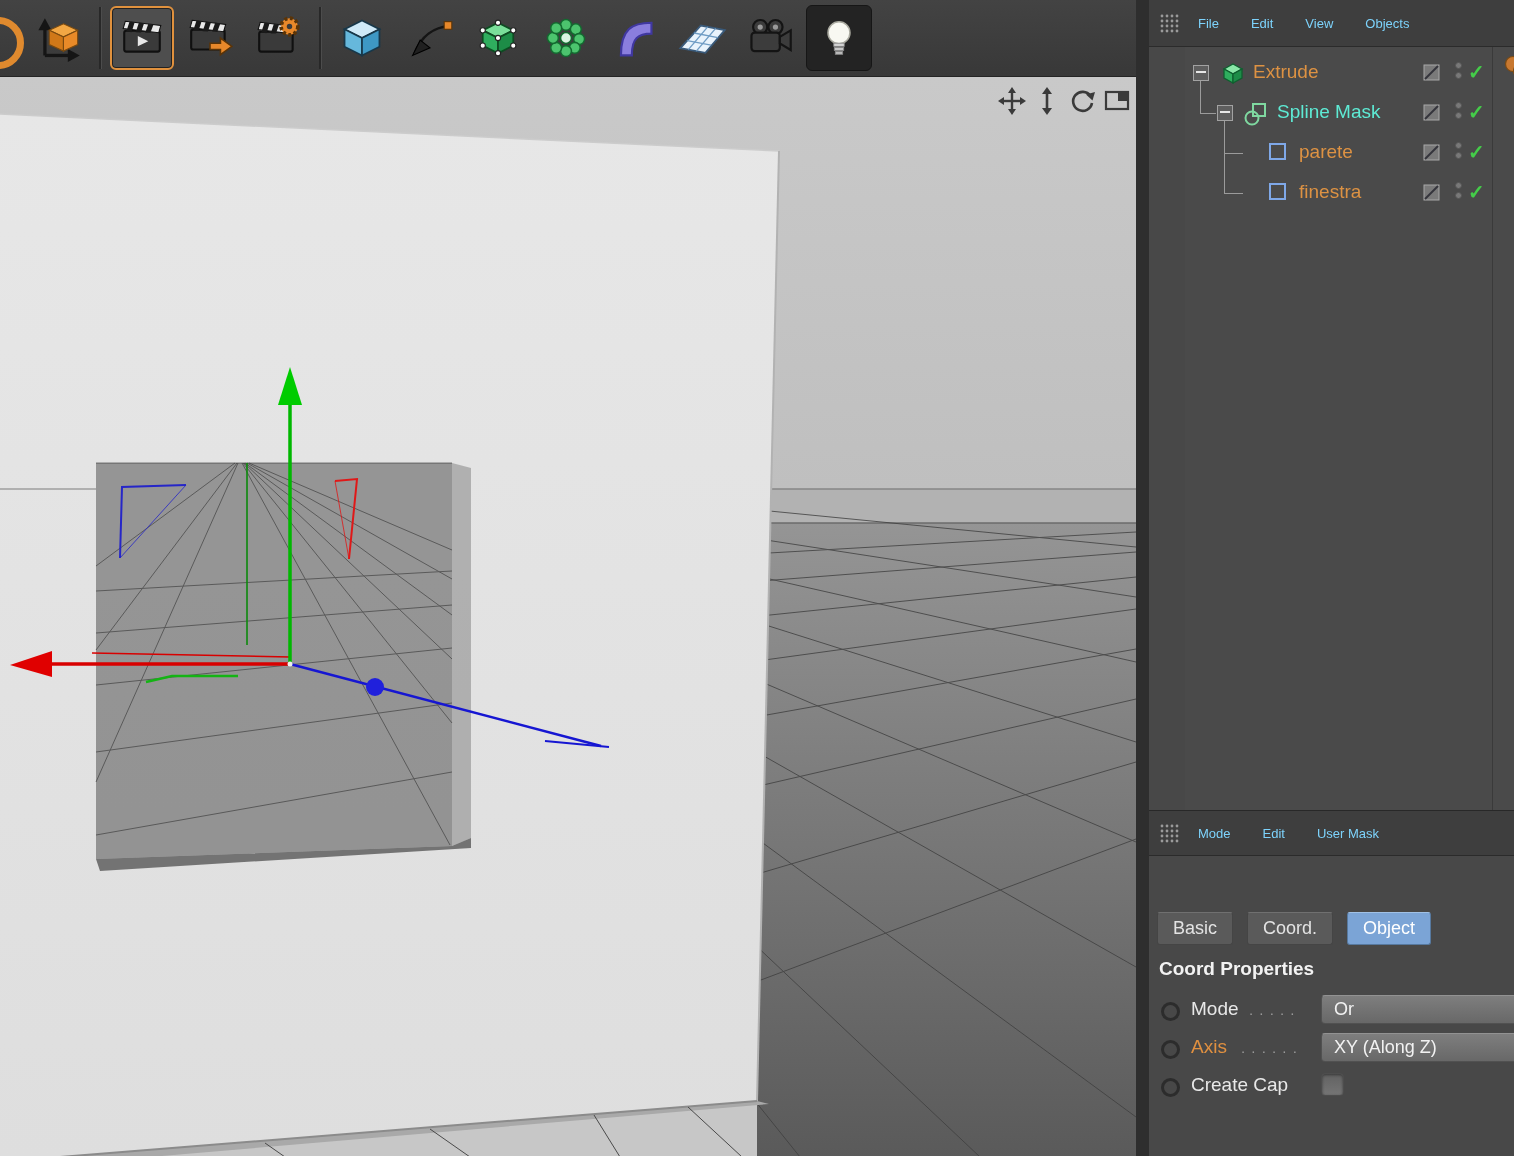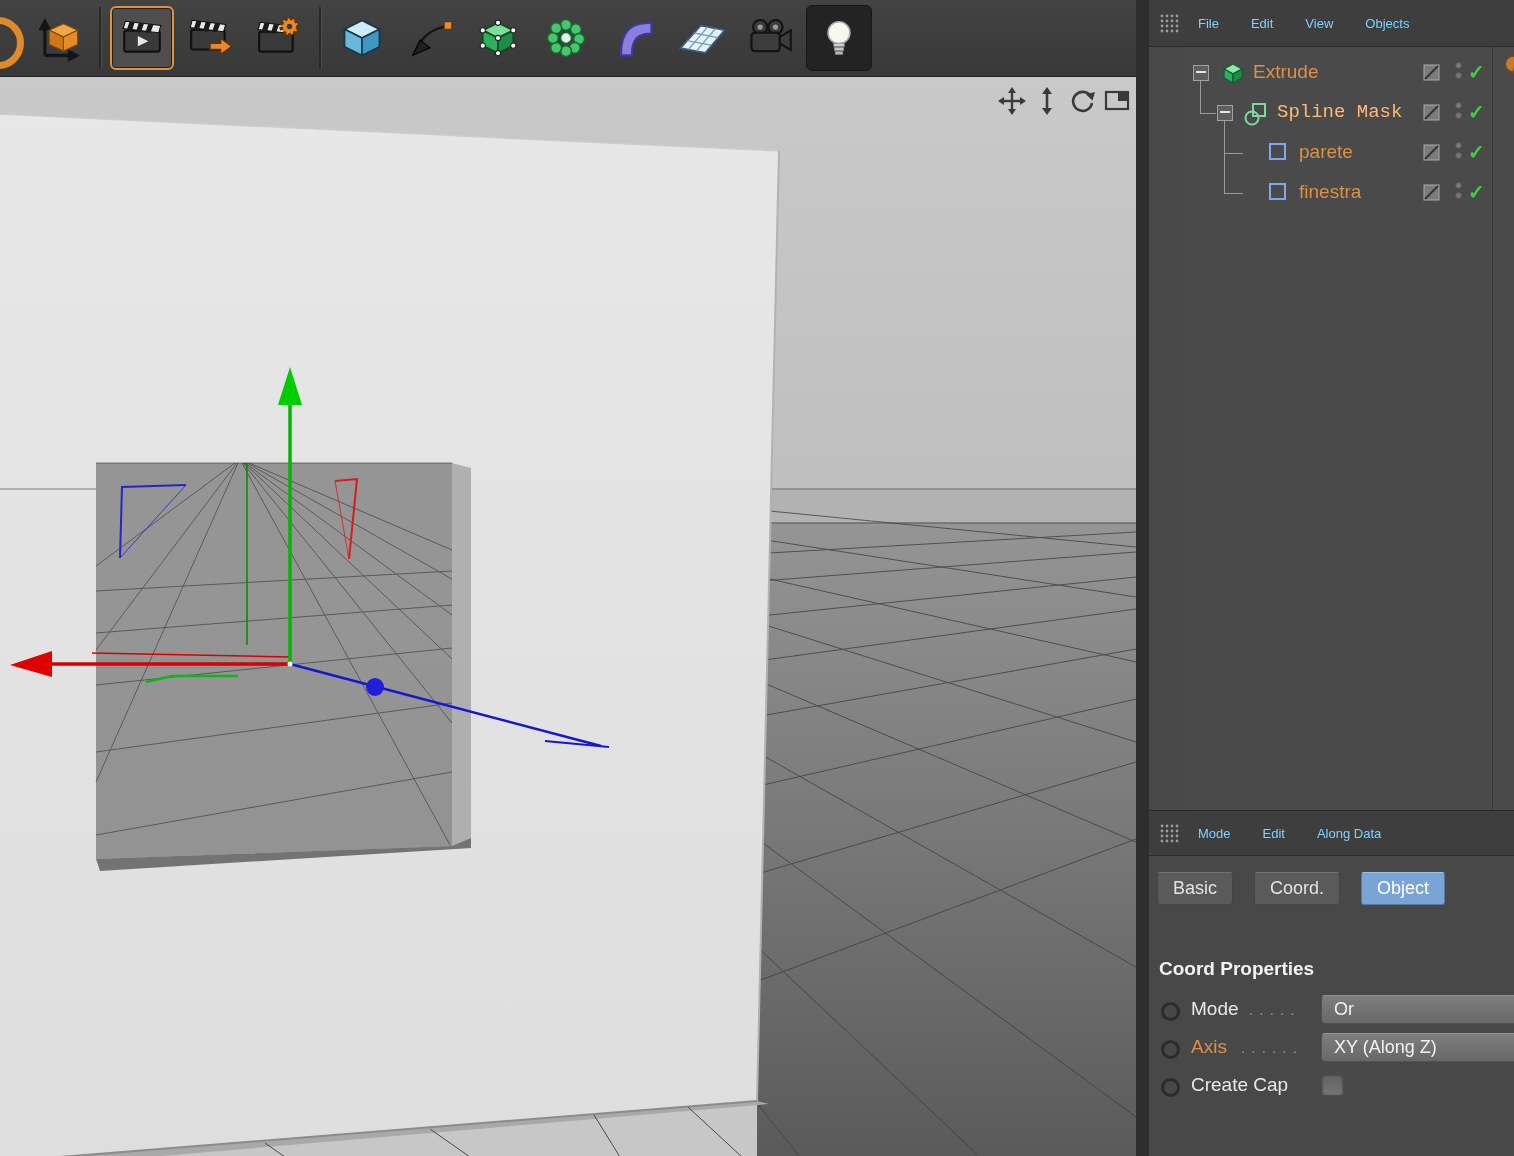--- a/index.html
+++ b/index.html
@@ -37,33 +37,33 @@
   .menu-item { padding:0 16px; }
   .gripwrap { margin-left:9px; margin-right:2px; display:flex; }
 
   .om-tree { position:absolute; left:0; top:47px; width:100%; height:763px; background:#4a4a4a;margin-left:36px; }
   .om-col-sep { position:absolute; left:307px; top:0; width:1px; height:100%; background:#3a3a3a; }
   .om-row { position:absolute; left:0; width:100%; height:40px; }
   .expander { position:absolute; width:14px; height:14px; top:12px; background:#5e5e5e; border:1px solid #a2a2a2; }
   .expander::after { content:""; position:absolute; left:2px; right:2px; top:5px; height:2px; background:#e6e6e6; }
   .om-icon { position:absolute; top:8px; }
   .om-label { position:absolute; top:8px; font-size:19px; color:#dd9243; white-space:nowrap; }
-  .om-label.selected { color:#fdba74;font-family:Liberation Mono, monospace; }
+  .om-label.selected { color:#5eead4; }
   .tg-slash { position:absolute; left:238px; top:11px; }
   .tg-dots { position:absolute; left:270px; top:9px; }
   .tg-dots i { display:block; width:7px; height:7px; border-radius:50%; background:#787878;
                border:1px solid #555; margin-bottom:3px; box-sizing:border-box; }
   .tg-check { position:absolute; left:283px; top:7px; font-size:20px; font-weight:bold; color:#44cc49; }
   .tree-line { position:absolute; background:#9b9b9b; }
   .om-layerdots { position:absolute; left:316px; top:8px; }
 
   .am-title { position:absolute; left:0; top:856px; width:100%; height:50px;
               display:flex; align-items:center; color:#f0f0f0; font-size:19px; }
   .am-title svg { margin-left:12px; margin-right:10px; }
-  .am-tabs { position:absolute; left:8px; top:872px; display:flex; gap:21px; }
+  .am-tabs { position:absolute; left:8px; top:912px; display:flex; gap:14px; }
   .tab { height:31px; line-height:31px; padding:0 15px; background:#5a5a5a;
          border:1px solid #454545; border-top-color:#707070; border-radius:3px;
          color:#e3e3e3; font-size:18px; }
   .tab.active { background:#7ba4d6; border-color:#57799f; border-top-color:#a0c1e6; color:#ffffff; }
   .am-section { position:absolute; left:10px; top:958px; font-size:19px; font-weight:bold; color:#f2f2f2; }
   .prop-row { position:absolute; left:0; width:100%; height:34px; }
   .prop-circle { position:absolute; left:12px; top:8px; width:13px; height:13px;
                  border:3px solid #2c2c2c; border-radius:50%; }
   .prop-label { position:absolute; left:42px; top:4px; font-size:19px; color:#e8e8e8; white-space:nowrap; }
   .prop-label.orange { color:#e09040; }
@@ -519,21 +519,21 @@
               <circle cx="19" cy="14" r="1.4"></circle>
           <circle cx="4" cy="19" r="1.4"></circle>
               <circle cx="9" cy="19" r="1.4"></circle>
               <circle cx="14" cy="19" r="1.4"></circle>
               <circle cx="19" cy="19" r="1.4"></circle>
         </g>
           </svg>
       </span>
       <span class="menu-item">Mode</span>
       <span class="menu-item">Edit</span>
-      <span class="menu-item">Along Data</span>
+      <span class="menu-item">User Mask</span>
     </div>
 
 
     <div class="am-tabs">
       <span class="tab">Basic</span>
       <span class="tab">Coord.</span>
       <span class="tab active">Object</span>
     </div>
 
     <div class="am-section">Coord Properties</div>

